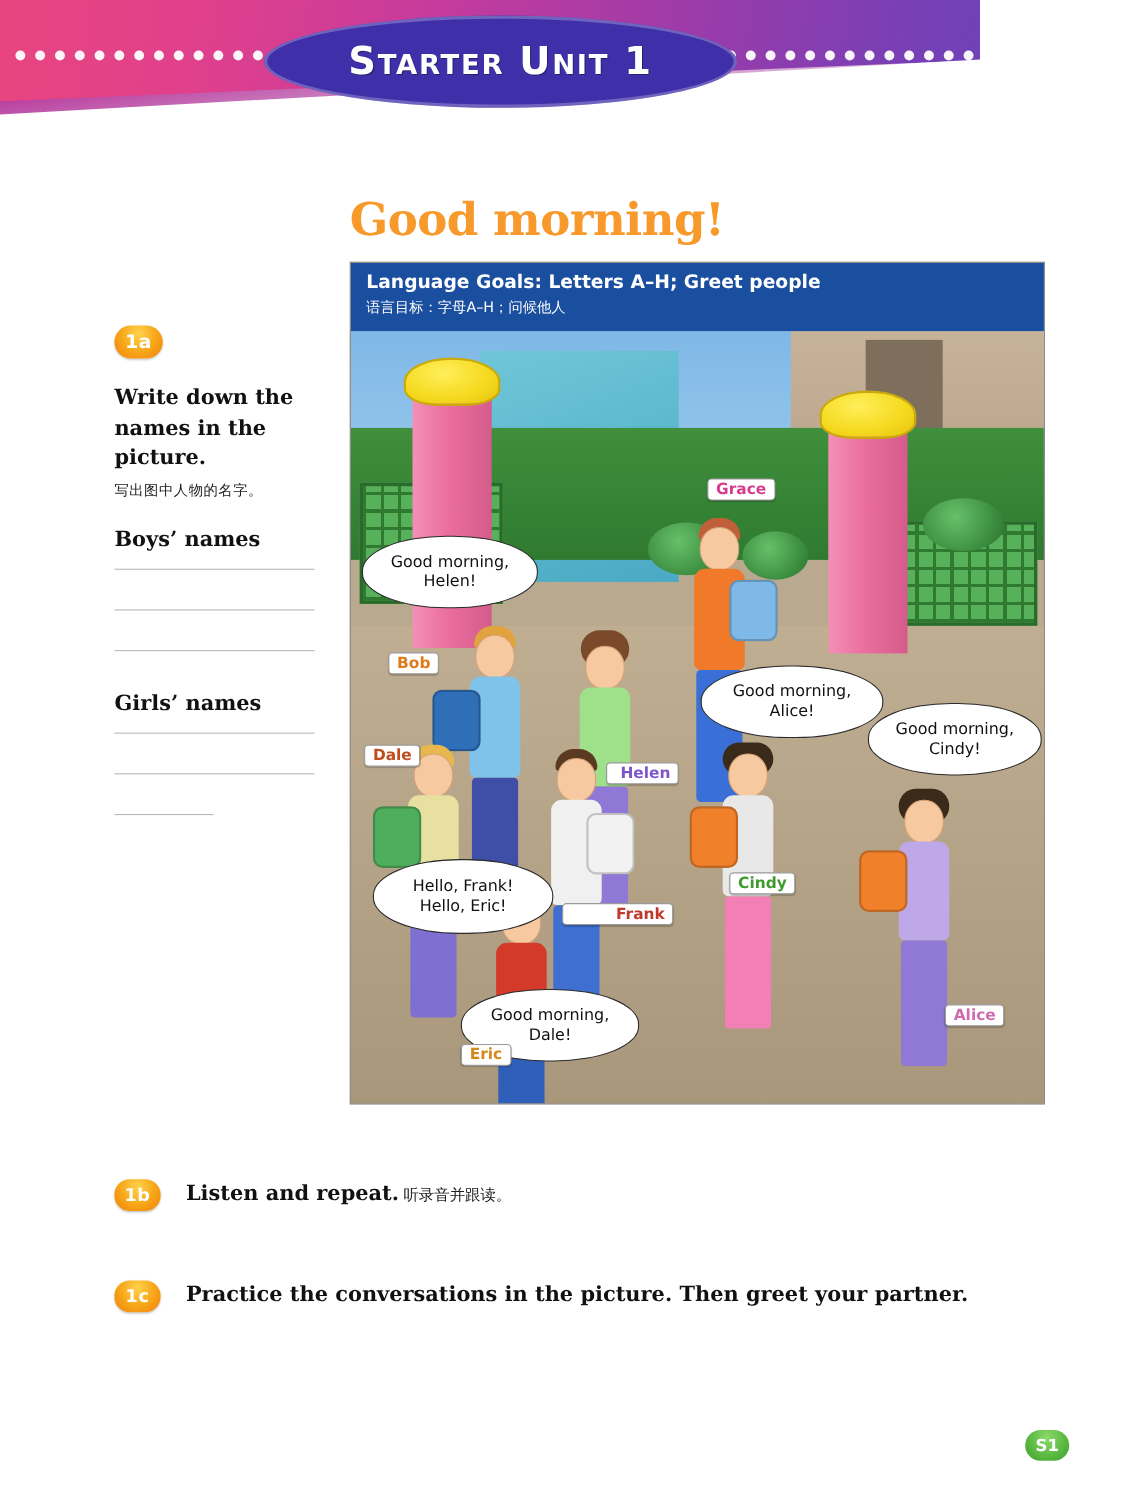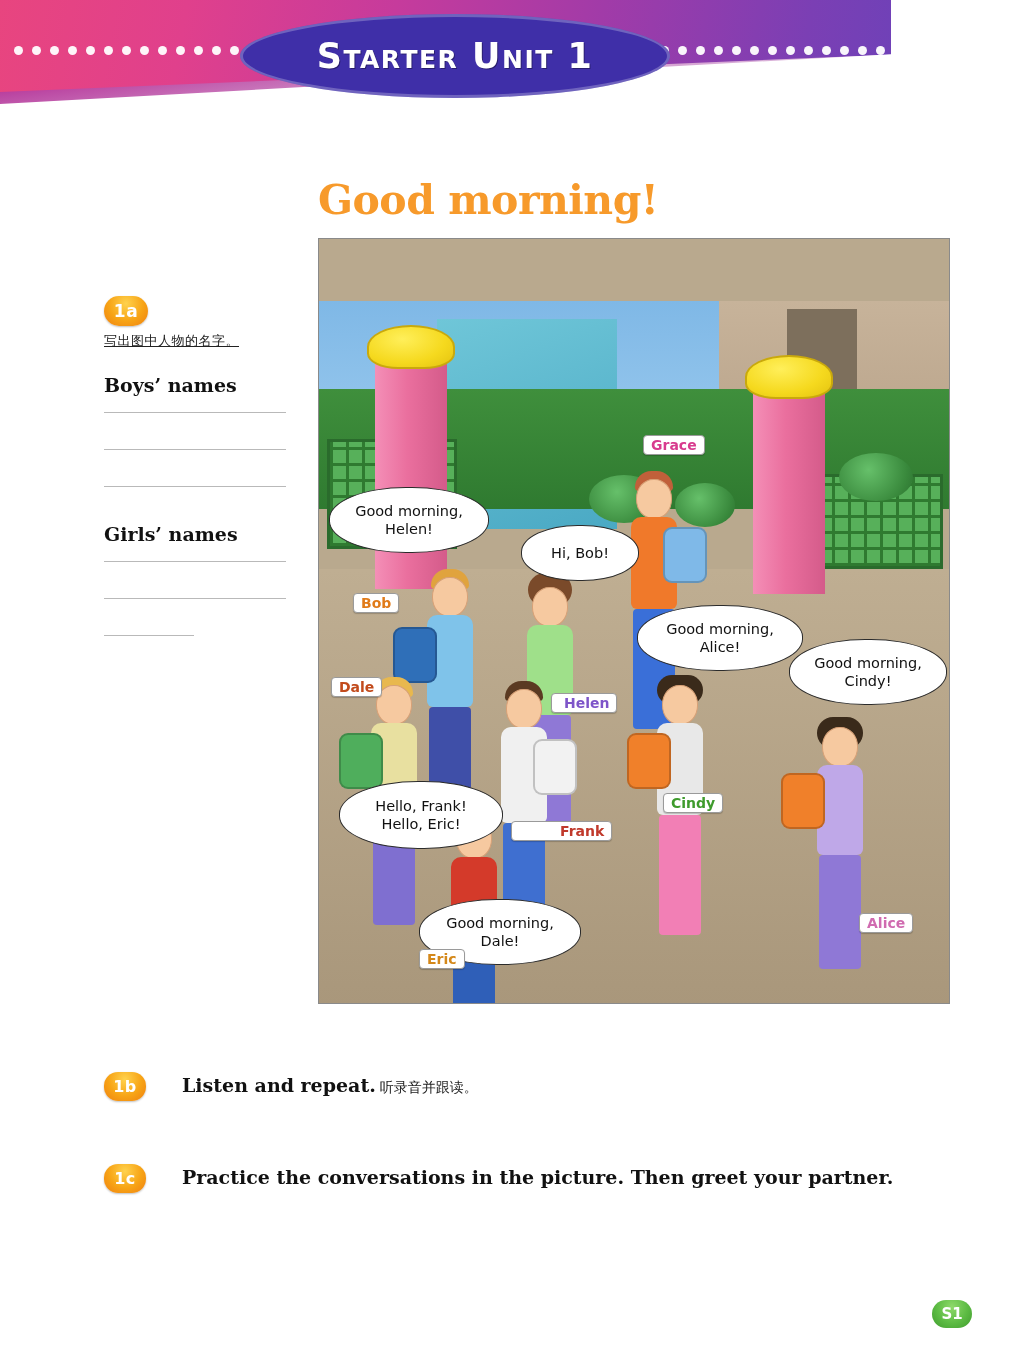--- a/index.html
+++ b/index.html
@@ -126,21 +126,20 @@
     color: #111111;
     line-height: 1.45;
     margin-top: 22px;
   }
   .instr-zh {
     font-family: "DejaVu Sans", sans-serif;
     font-size: 13px;
     color: #222222;
     margin-top: 6px;
     letter-spacing: .5px;
-    text-decoration: underline;
   }
   .sub-head {
     font-family: "DejaVu Serif", serif;
     font-weight: bold;
     font-size: 19px;
     color: #111111;
     margin-top: 24px;
   }
   .rules {
     margin-top: 16px;
@@ -306,21 +305,21 @@
     font-family: "DejaVu Serif", serif;
     font-weight: bold;
     font-size: 19px;
     color: #111111;
   }
   .ex-text-zh {
     font-family: "DejaVu Sans", sans-serif;
     font-size: 14px;
     color: #222222;
   }
-  .ex-body { margin-left: 36px; margin-top: 2px; }
+  .ex-body { margin-left: 23px; margin-top: 2px; }
   .ex-line2 { margin-top: 6px; }
 
   
   .page-num {
     position: absolute;
     right: 52px; bottom: 36px;
     width: 40px; height: 28px;
     border-radius: 14px;
     background: radial-gradient(ellipse at 50% 25%, #8ed96a 0%, #5cbb43 55%, #3f9b2d 100%);
     color: #ffffff;
@@ -386,20 +385,21 @@
       <span class="dot"></span>
     </div>
   <div class="unit-ellipse"></div>
   <div class="unit-title">Starter Unit 1</div>
 </div>
 
 <div class="headline">Good morning!</div>
 
 <div id="left-col">
   <div class="badge">1a</div>
+  <div class="instr-en">Write down the names in the picture.</div>
   <div class="instr-zh">写出图中人物的名字。</div>
 
   <div class="sub-head">Boys’ names</div>
   <div class="rules boys">
     <div class="rule-line"></div>
     <div class="rule-line"></div>
     <div class="rule-line"></div>
   </div>
 
   <div class="sub-head">Girls’ names</div>
@@ -489,39 +489,42 @@
   <div class="person" style="left:486px; top:478px; width:70px; height:300px;">
     <div class="hair" style="top:0; width:46px; height:32px; border-radius:22px; background:#3a2a1a;"></div>
     <div class="head" style="top:10px;"></div>
     <div class="torso" style="top:48px; height:90px; background:#bfa8e8;"></div>
     <div class="legs" style="top:138px; height:114px; background:#8f78d6;"></div>
     <div class="bag" style="left:-24px; top:56px; background:#f0802a;"></div>
   </div>
 
   <div class="bubble" style="left: 10px; top: 248px; width: 160px; height: 66px; white-space: pre-line;">Good morning,
 Helen!</div>
-  <div class="bubble" style="left: 202px; top: 286px; width: 118px; height: 56px; white-space: pre-line;">Hi, Bob!</div>
   <div class="bubble" style="left: 318px; top: 366px; width: 166px; height: 66px; white-space: pre-line;">Good morning,
 Alice!</div>
   <div class="bubble" style="left: 470px; top: 400px; width: 158px; height: 66px; white-space: pre-line;">Good morning,
 Cindy!</div>
   <div class="bubble" style="left: 20px; top: 542px; width: 164px; height: 68px; white-space: pre-line;">Hello, Frank!
 Hello, Eric!</div>
   <div class="bubble" style="left: 100px; top: 660px; width: 162px; height: 66px; white-space: pre-line;">Good morning,
 Dale!</div>
 
   <div class="nametag" style="left:324px; top:196px; color:#d83b8e;">Grace</div>
   <div class="nametag" style="left:34px; top:342px; color:#e07b1a;margin-top:12px;">Bob</div>
   <div class="nametag" style="left:12px; top:438px; color:#c24b1c;">Dale</div>
   <div class="nametag" style="left:232px; top:454px; color:#7e55c9;padding-left:12px;">Helen</div>
   <div class="nametag" style="left:344px; top:554px; color:#3f9b2d;">Cindy</div>
   <div class="nametag" style="left:192px; top:582px; color:#c0392b;padding-left:48px;">Frank</div>
   <div class="nametag" style="left:540px; top:674px; color:#d06bb0;">Alice</div>
   <div class="nametag" style="left:100px; top:710px; color:#d4881a;">Eric</div>
 
+  <div class="goals-bar">
+    <div class="goals-en">Language Goals: Letters A–H; Greet people</div>
+    <div class="goals-zh">语言目标：字母A–H；问候他人</div>
+  </div>
 </div>
 
 <div class="exercise" style="left:104px; top:1072px;justify-content:flex-end;">
   <div class="badge small">1b</div>
   <div class="ex-body">
     <span class="ex-text-en">Listen and repeat.</span>
     <span class="ex-text-zh">听录音并跟读。</span>
   </div>
 </div>
 

